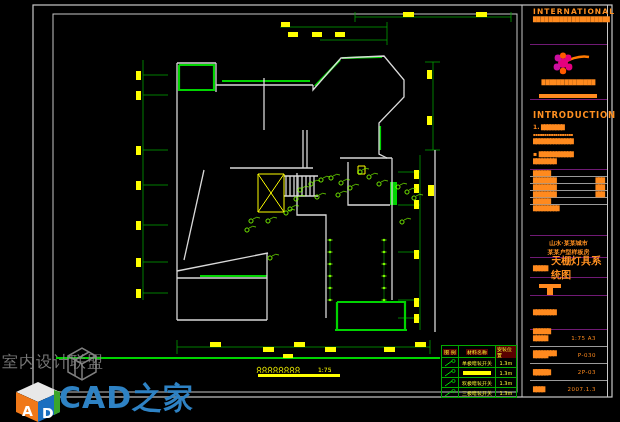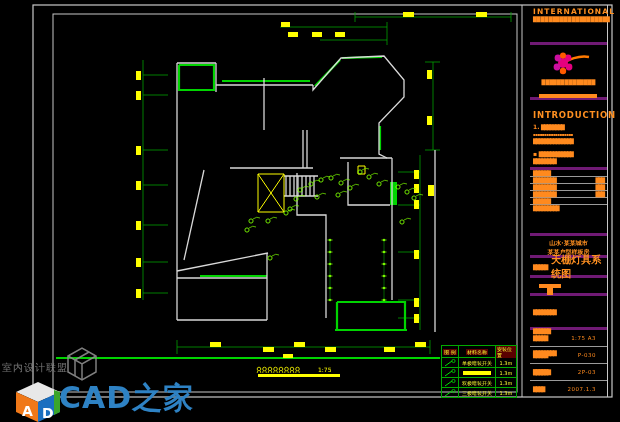--- a/index.html
+++ b/index.html
@@ -3,21 +3,21 @@
 <meta charset="utf-8">
 <style>
   html,body{margin:0;padding:0;background:#000;}
   .stage{position:relative;width:620px;height:422px;background:#000;overflow:hidden;
          font-family:"DejaVu Sans",sans-serif;}
   .abs{position:absolute;}
   svg{display:block;}
   
   .tcol{left:530px;top:5px;width:77px;height:392px;display:flex;flex-direction:column;
         border-right:1px solid #c8c8c8;}
-  .tsec{border-bottom:3px solid #701a75;box-sizing:border-box;padding:2px 3px;position:relative;}
+  .tsec{border-bottom:1px solid #701a75;box-sizing:border-box;padding:2px 3px;position:relative;}
   .org{color:#ff8a1e;}
   .t-int{font-size:7.5px;font-weight:bold;letter-spacing:1.1px;color:#ff9021;text-align:center;}
   .t-cn{font-size:5px;color:#ff8a1e;text-align:center;line-height:6px;letter-spacing:0;}
   .t-intro{font-size:8.5px;font-weight:bold;letter-spacing:0.8px;color:#ff9021;text-align:center;margin:8px 0 3px 0;}
   .bar{display:inline-block;background:#ff8a1e;height:4px;vertical-align:middle;}
   .introline{font-size:5px;color:#ff8a1e;line-height:7px;white-space:nowrap;overflow:hidden;}
   .frow{display:flex;justify-content:space-between;align-items:center;flex:1;
         border-bottom:1px solid #9a9a9a;padding:0 3px;box-sizing:border-box;}
   .frow:last-child{border-bottom:none;}
   .proj{font-size:6px;color:#ff9021;text-align:center;line-height:9px;font-weight:bold;}
@@ -31,21 +31,21 @@
   .legend{left:441px;top:345px;width:76px;border:1px solid #00aa00;box-sizing:border-box;
           font-size:5px;color:#ffff33;}
   .lg-row{display:flex;border-top:1px solid #00aa00;height:9px;align-items:center;}
   .lg-row.hdr{border-top:none;height:11px;}
   .lg-c1{width:17px;border-right:1px solid #00aa00;height:100%;display:flex;align-items:center;justify-content:center;box-sizing:border-box;}
   .lg-c2{width:37px;border-right:1px solid #00aa00;height:100%;display:flex;align-items:center;justify-content:center;box-sizing:border-box;white-space:nowrap;overflow:hidden;}
   .lg-c3{flex:1;height:100%;display:flex;align-items:center;justify-content:center;}
   .hdr .hl{background:#5a0000;padding:0 1px;}
   .ybar{width:28px;height:4px;background:#ffff00;}
   
-  .wm-forum{left:2px;top:361px;font-size:10px;color:#8b8b8b;letter-spacing:1px;opacity:.85;}
+  .wm-forum{left:2px;top:352px;font-size:16px;color:#8b8b8b;letter-spacing:1px;opacity:.85;}
   .wm-cad{left:59px;top:378px;font-size:30px;font-weight:bold;color:#2e82c4;letter-spacing:1px;}
   .wm-url{left:36px;top:406px;font-size:10px;font-weight:bold;color:#969696;letter-spacing:1.5px;}
 </style>
 </head>
 <body>
 
 <div class="stage">
 
   <svg id="plan-svg" class="abs" style="left:0;top:0" width="620" height="422" viewBox="0 0 620 422">
       <rect x="33" y="5" width="579" height="392" fill="none" stroke="#c8c8c8" stroke-width="1.2"></rect>

